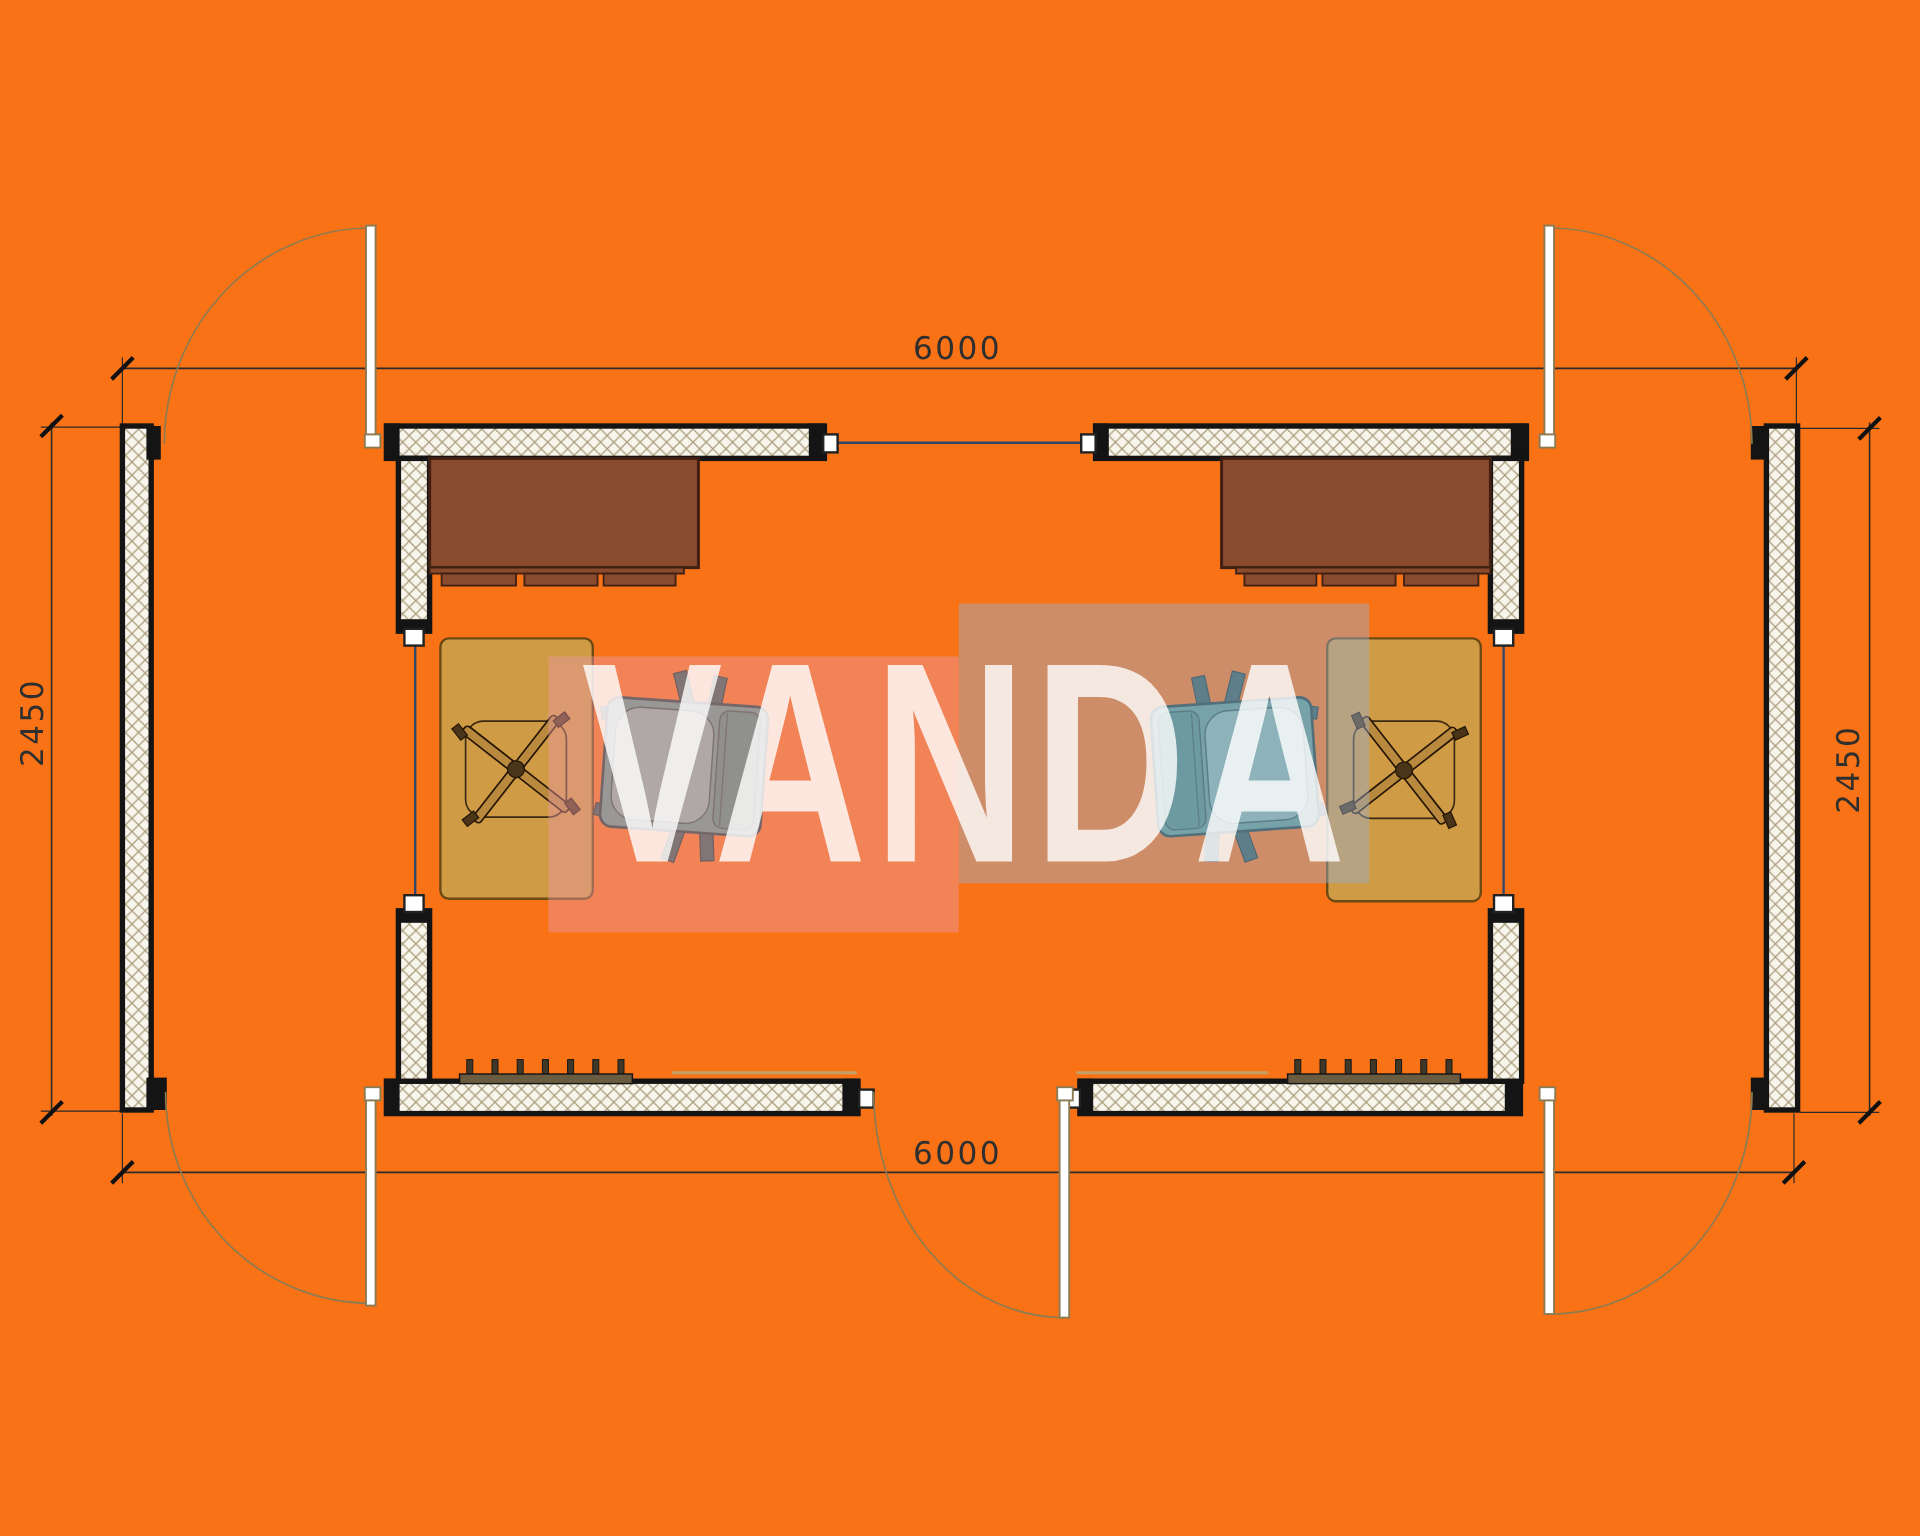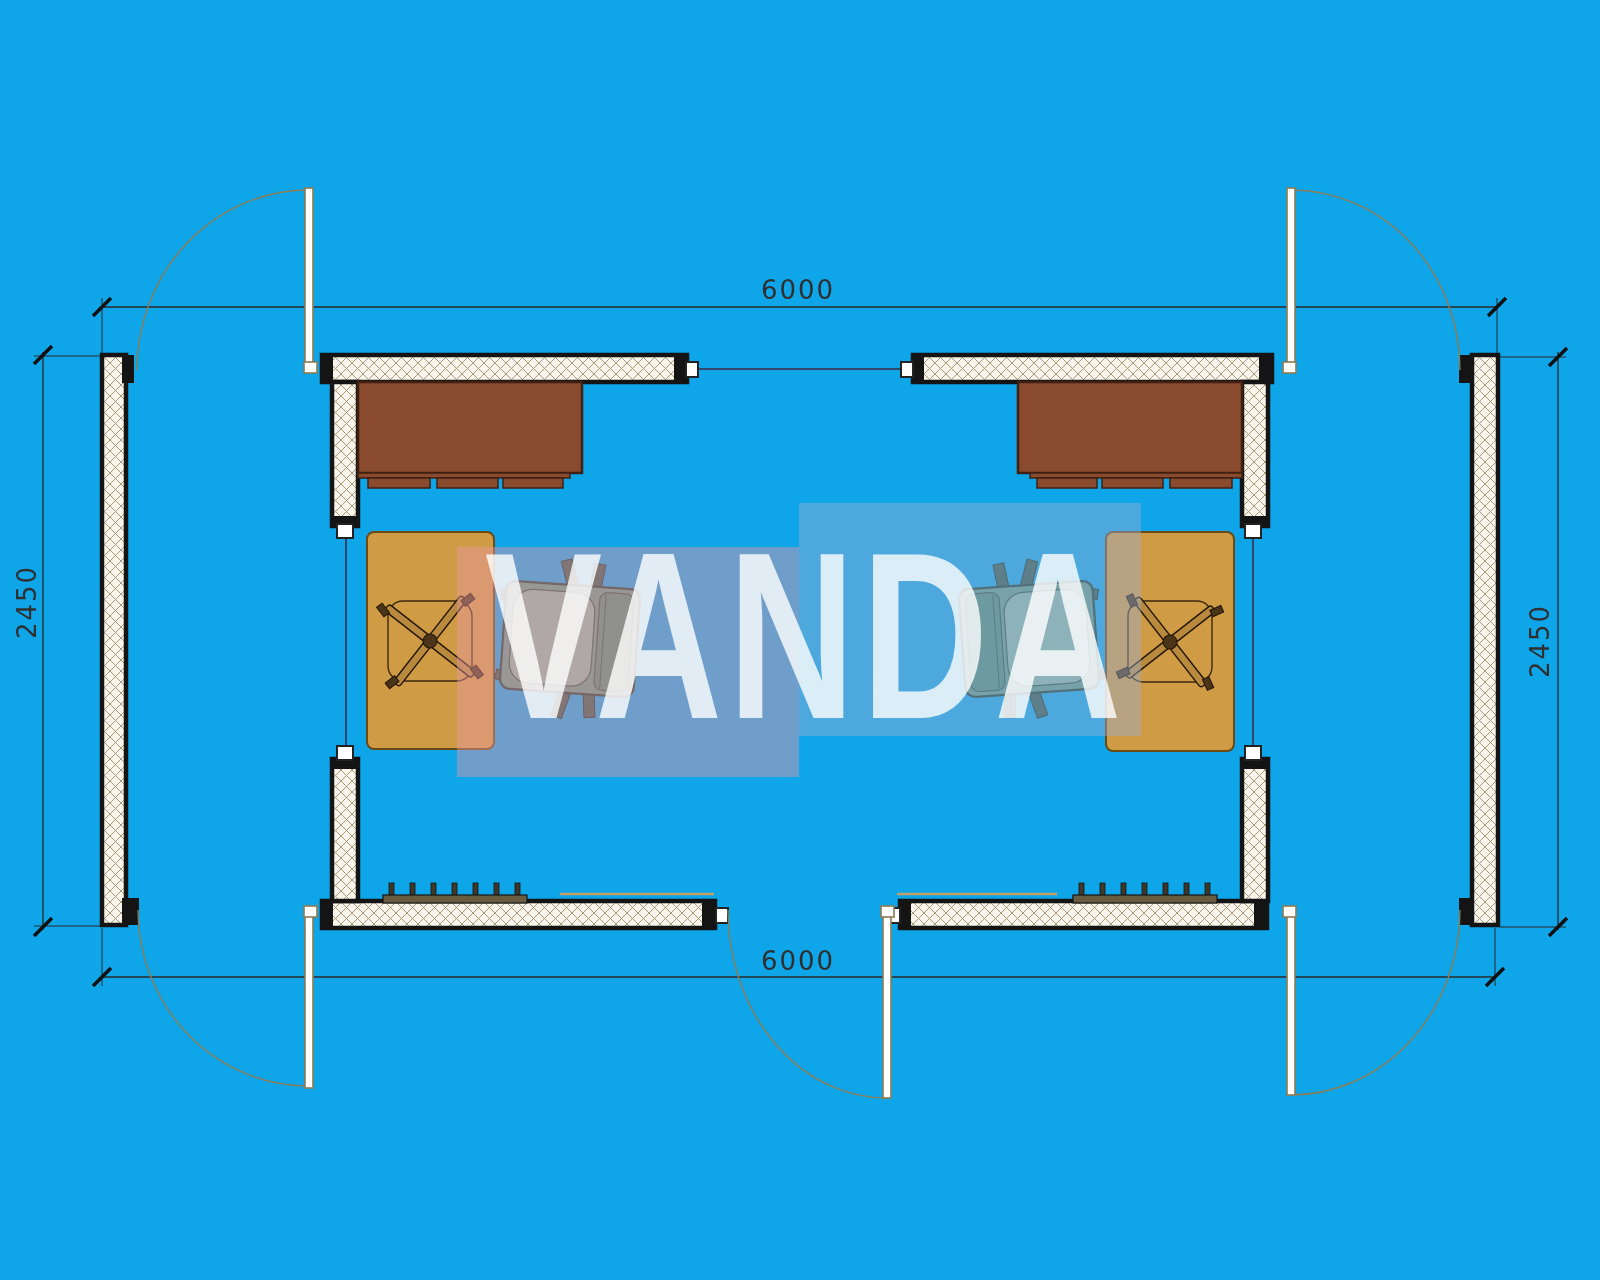--- a/index.html
+++ b/index.html
@@ -1,16 +1,16 @@
 <!DOCTYPE html>
 <html style="--wall-outline: #141414; --hatch-bg: #f8f5ec; --hatch-line: #a89a78; --dim-line: #2a2a2a; --dim-text: #2f2f2f; --door: #8d7b52; --window-line: #35466b; --sill: #c59f68; --radiator: #6a5c40; --desk: #8a4a2e; --desk-outline: #3f2012; --table: #cf9b44; --table-outline: #6b4a14; --chair-base: #b98a3e; --armchair-body: #5b9a8c; --armchair-cushion: #84b7a9; --armchair-back: #4a8a7c; --armchair-outline: #183f37; --wm-pink: #e796a5; --wm-blue: #98aecf; --wm-letter: #ffffff;"><head>
 <meta charset="utf-8">
 <style>
   html,body{margin:0;padding:0;background:#ffffff;}
-  #canvas{position:relative;width:1600px;height:1280px;background:#0ea5e9;overflow:hidden;
+  #canvas{position:relative;width:1600px;height:1280px;background:#f97316;overflow:hidden;
           font-family:"DejaVu Sans", sans-serif;}
   svg{display:block;}
   .wall{fill:url(#hatch);stroke:var(--wall-outline);stroke-width:4.5;}
   .cap{fill:var(--wall-outline);stroke:none;}
   .dimline{stroke:var(--dim-line);stroke-width:1.3;fill:none;}
   .extline{stroke:var(--dim-line);stroke-width:1;fill:none;}
   .tick{stroke:#111;stroke-width:3.5;fill:none;}
   .dimtext{fill:var(--dim-text);font-size:26px;letter-spacing:2px;font-family:"DejaVu Sans",sans-serif;}
   .marker{fill:#ffffff;stroke:#222;stroke-width:2;}
   .winline{stroke:var(--window-line);stroke-width:2;fill:none;}

